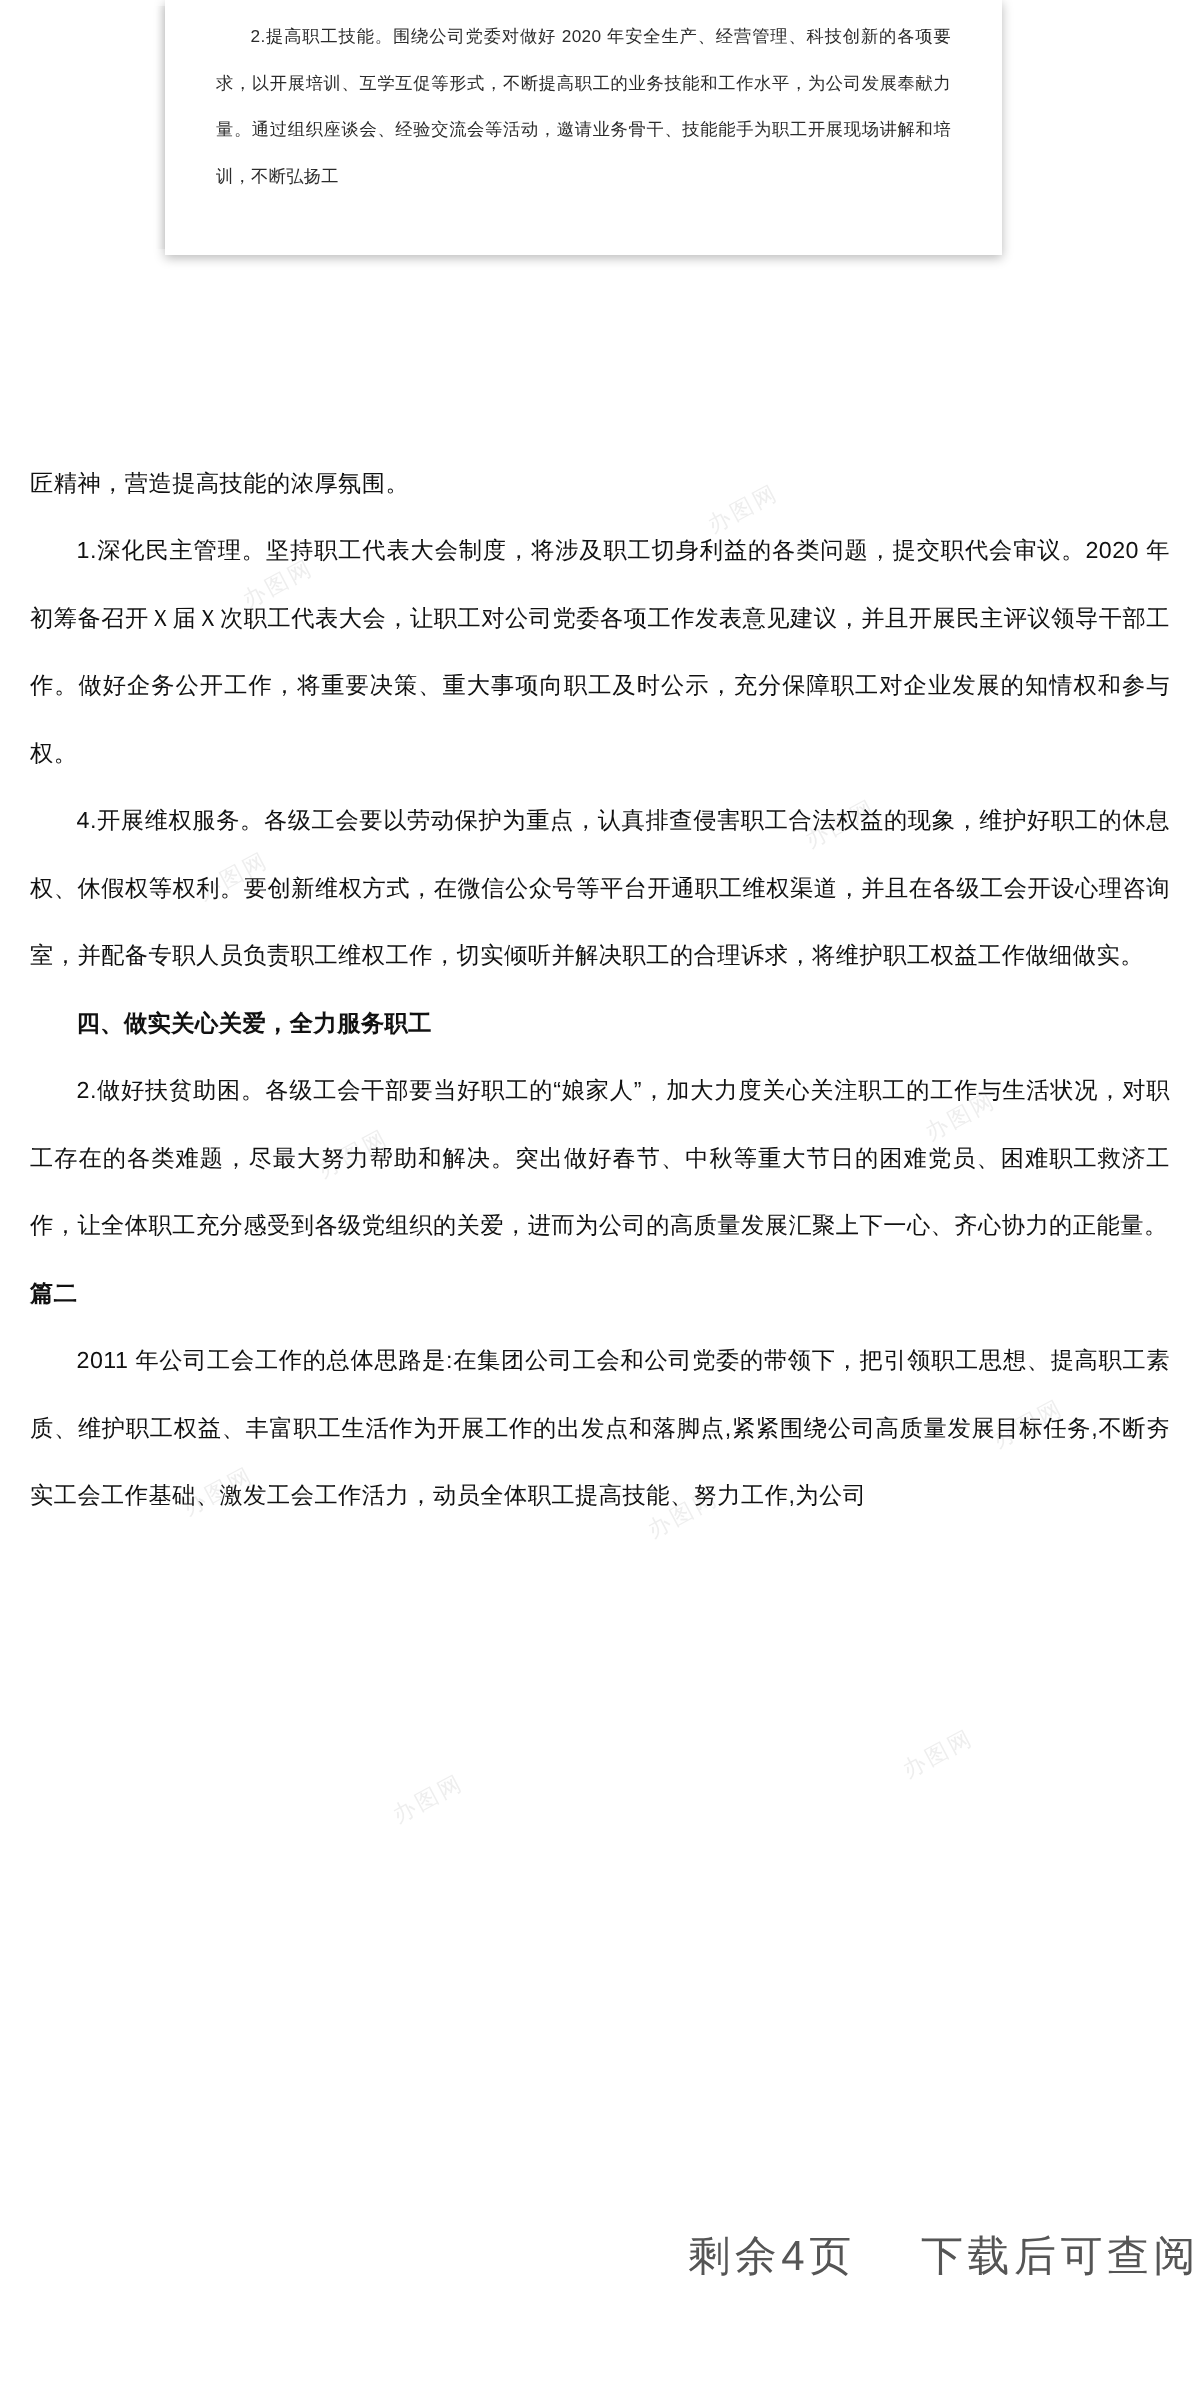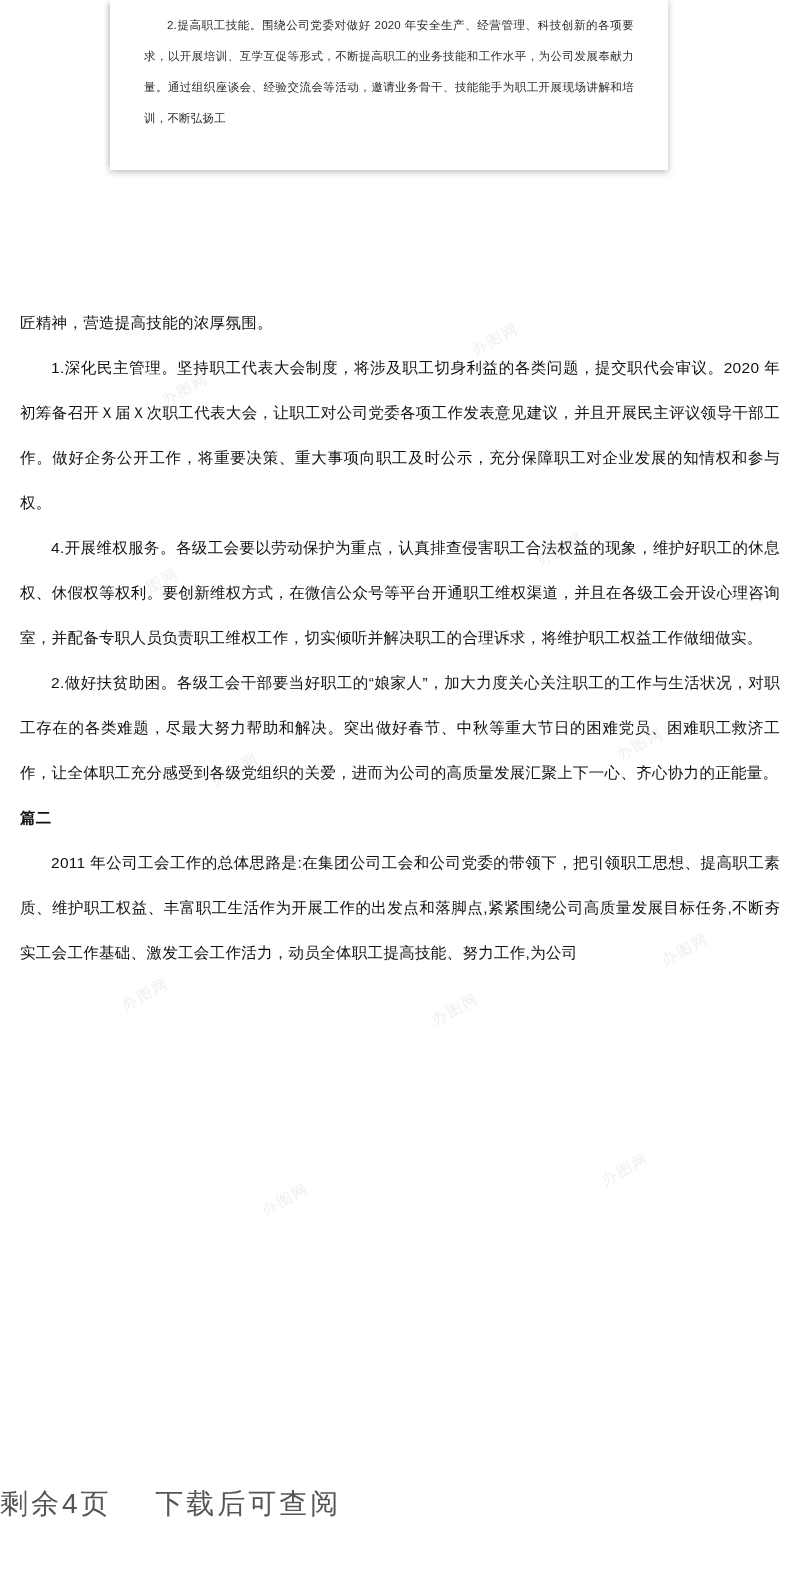--- a/index.html
+++ b/index.html
@@ -101,21 +101,21 @@
   .wm9 { left: 600px; top: 1160px; }
   .wm10 { left: 160px; top: 380px; }
   .wm11 { left: 470px; top: 330px; }
 
   
   .footer-notice {
     position: absolute;
     left: 0;
     top: 1485px;
     width: 800px;
-    text-align: left;
+    text-align: right;
     font-size: 28px;
     color: #555555;
     letter-spacing: 3px;
   }
   .footer-notice .gap {
     display: inline-block;
     width: 22px;
   }
 </style>
 </head>
@@ -123,20 +123,21 @@
 
 <div class="preview-shadow-left"></div>
 <div class="preview-card">
   <p>2.提高职工技能。围绕公司党委对做好 2020 年安全生产、经营管理、科技创新的各项要求，以开展培训、互学互促等形式，不断提高职工的业务技能和工作水平，为公司发展奉献力量。通过组织座谈会、经验交流会等活动，邀请业务骨干、技能能手为职工开展现场讲解和培训，不断弘扬工</p>
 </div>
 
 <div class="doc">
   <p class="">匠精神，营造提高技能的浓厚氛围。</p>
   <p class="indent">1.深化民主管理。坚持职工代表大会制度，将涉及职工切身利益的各类问题，提交职代会审议。2020 年初筹备召开Ｘ届Ｘ次职工代表大会，让职工对公司党委各项工作发表意见建议，并且开展民主评议领导干部工作。做好企务公开工作，将重要决策、重大事项向职工及时公示，充分保障职工对企业发展的知情权和参与权。</p>
   <p class="indent">4.开展维权服务。各级工会要以劳动保护为重点，认真排查侵害职工合法权益的现象，维护好职工的休息权、休假权等权利。要创新维权方式，在微信公众号等平台开通职工维权渠道，并且在各级工会开设心理咨询室，并配备专职人员负责职工维权工作，切实倾听并解决职工的合理诉求，将维护职工权益工作做细做实。</p>
+  <p class="heading">四、做实关心关爱，全力服务职工</p>
   <p class="indent">2.做好扶贫助困。各级工会干部要当好职工的“娘家人”，加大力度关心关注职工的工作与生活状况，对职工存在的各类难题，尽最大努力帮助和解决。突出做好春节、中秋等重大节日的困难党员、困难职工救济工作，让全体职工充分感受到各级党组织的关爱，进而为公司的高质量发展汇聚上下一心、齐心协力的正能量。</p>
   <p class="section-title">篇二</p>
   <p class="indent">2011 年公司工会工作的总体思路是:在集团公司工会和公司党委的带领下，把引领职工思想、提高职工素质、维护职工权益、丰富职工生活作为开展工作的出发点和落脚点,紧紧围绕公司高质量发展目标任务,不断夯实工会工作基础、激发工会工作活力，动员全体职工提高技能、努力工作,为公司</p>
 </div>
 
 <div class="wm wm10">办图网</div>
 <div class="wm wm11">办图网</div>
 <div class="wm wm1">办图网</div>
 <div class="wm wm2">办图网</div>
 <div class="wm wm3">办图网</div>

